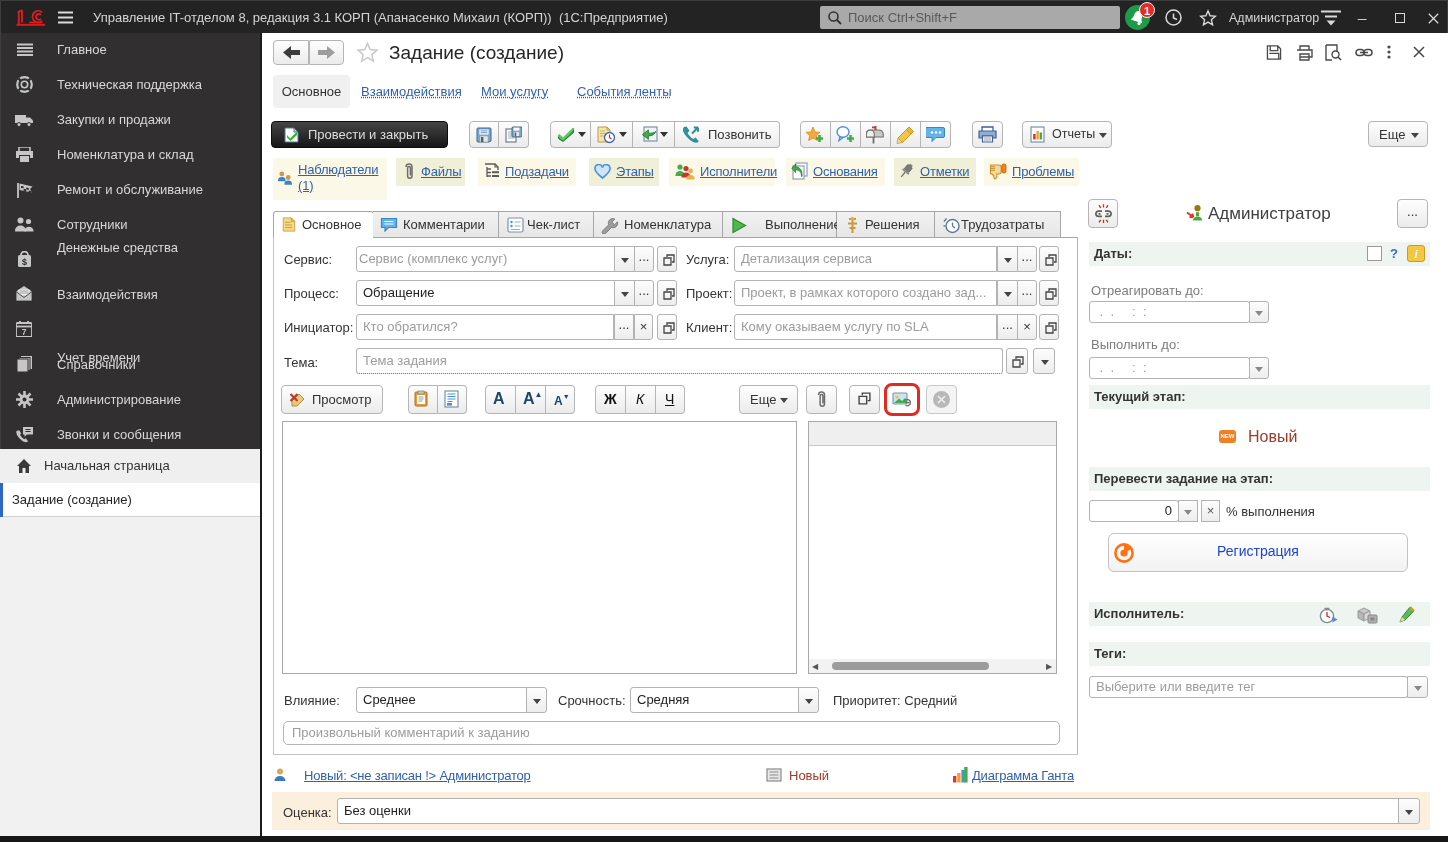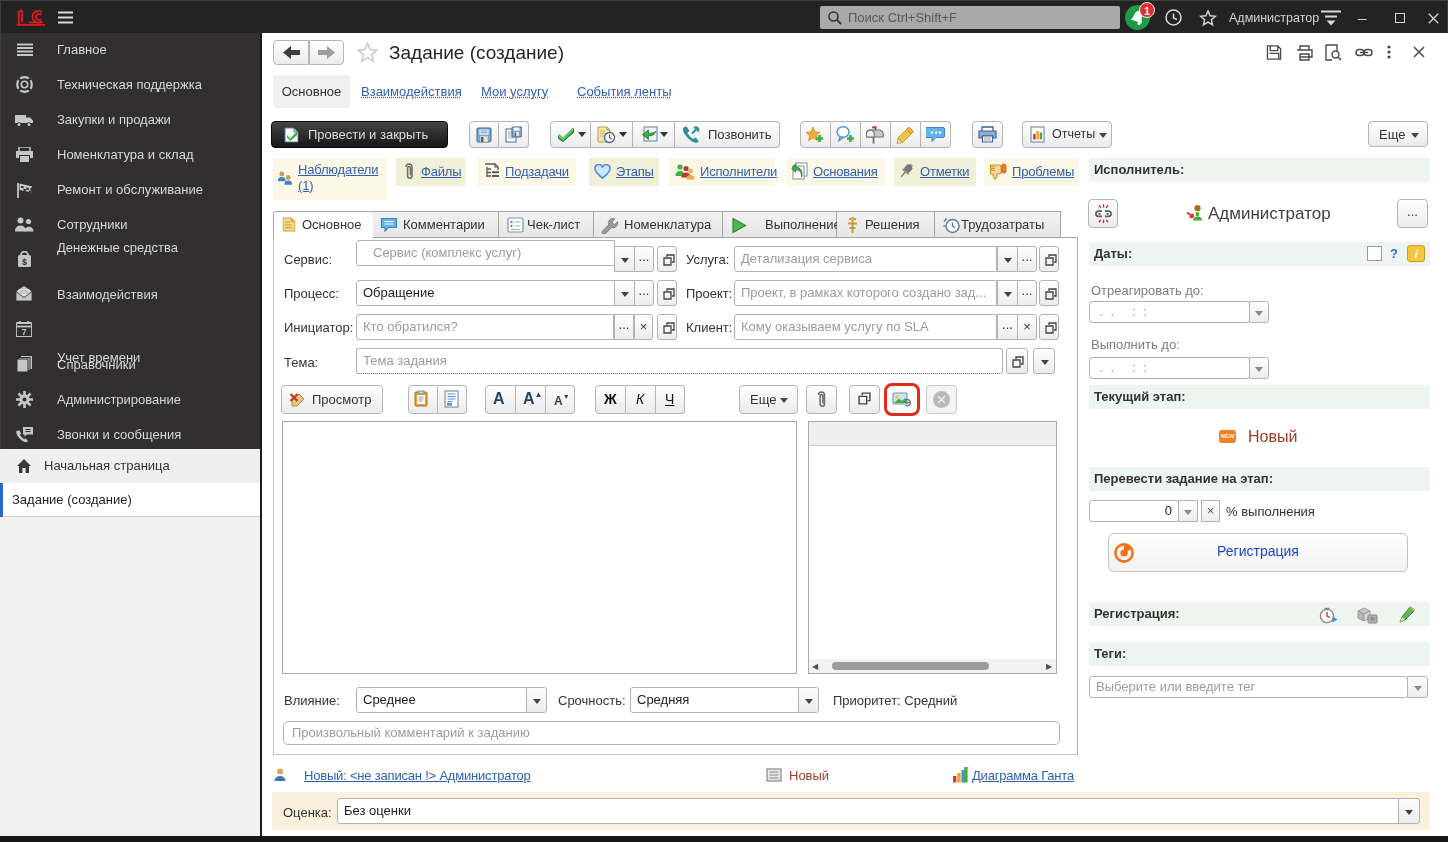--- a/index.html
+++ b/index.html
@@ -47,20 +47,21 @@
       <path d="M26 6.8 A2.9 2.9 0 1 0 26 10.8"></path>
       <path d="M1.5 16.8 H30"></path>
       <path d="M14 14.4 H27.5" stroke-width="1.6"></path>
     </g>
   </svg>
   <svg class="abs" style="left:57px;top:10px" width="15" height="13" viewBox="0 0 15 13">
       <g stroke="#dcdcdc" stroke-width="1.8">
         <path d="M0 1.5h15M0 6.5h15M0 11.5h15"></path>
       </g>
     </svg>
+  <div class="ttl">Управление IT-отделом 8, редакция 3.1 КОРП (Апанасенко Михаил (КОРП))&nbsp;&nbsp;(1С:Предприятие)</div>
   <div id="searchbox">Поиск Ctrl+Shift+F
     <svg class="abs" style="left:7px;top:4px" width="16" height="16" viewBox="0 0 16 16">
         <circle cx="6.5" cy="6.5" r="4.5" fill="none" stroke="#333" stroke-width="1.6"></circle>
         <path d="M10 10 L14 14" stroke="#333" stroke-width="1.8"></path>
       </svg>
   </div>
 
   <div class="abs" style="left:1124px;top:4px;width:25px;height:25px;border-radius:50%;background:#1d9b47;"></div>
   <svg class="abs" style="left:1129px;top:9px" width="15" height="16" viewBox="0 0 15 16">
       <path d="M7.5 1 C4.5 1 3.5 3.5 3.5 6 L3 9 L1.5 11.5 L13.5 11.5 L12 9 L11.5 6 C11.5 3.5 10.5 1 7.5 1 Z" fill="#fff" transform="rotate(18 7.5 8)"></path>
@@ -366,21 +367,21 @@
     </svg>
 <svg class="abs" style="left:943px;top:217px" width="17" height="17" viewBox="0 0 17 17">
       <circle cx="9.5" cy="9" r="6.5" fill="#fff" stroke="#5a7a9a" stroke-width="1.4"></circle>
       <path d="M9.5 5.5 v3.5 l2.5 2" fill="none" stroke="#5a7a9a" stroke-width="1.3"></path>
       <path d="M3.5 1.5 L1 4.5 M2 9 h-1.5" stroke="#5a7a9a" stroke-width="1.4"></path>
     </svg>
 </div>
 
 <div id="fields" class="abs" style="left:0;top:0;width:1448px;height:842px;pointer-events:none;">
 <div class="lbl" style="left:284px;top:252px;">Сервис:</div>
-<div class="inp" style="left:356px;top:240px;width:259px;height:26px;border-radius:3px 0 0 3px;line-height:24px;padding-left:16px;"><span class="ph">Сервис (комплекс услуг)</span></div>
+<div class="inp" style="left:356px;top:246px;width:259px;height:26px;border-radius:3px 0 0 3px;line-height:24px;padding-left:2px;"><span class="ph">Сервис (комплекс услуг)</span></div>
 <div class="ddb" style="left:614px;top:246px;width:21px;height:26px;">
       <span class="arrow-down" style="position:absolute;left:6px;top:11px;"></span>
     </div>
 <div class="ddb" style="left:634px;top:246px;width:20px;height:26px;border-radius:0 3px 3px 0;text-align:center;line-height:20px;color:#333;">...</div>
 <div class="ddb" style="left:657px;top:246px;width:20px;height:26px;border-radius:3px;">
       <svg style="position:absolute;left:5px;top:7px" width="12" height="12" viewBox="0 0 12 12">
         <path d="M4 3 V1 h7 v7 h-2 M1 4 h7 v7 h-7 z" fill="none" stroke="#444" stroke-width="1.3"></path>
       </svg>
     </div>
 
@@ -550,21 +551,20 @@
 
 <div class="abs" style="left:272px;top:792px;width:1158px;height:38px;background:#fbf0dd;"></div>
 <div class="lbl" style="left:283px;top:805px;">Оценка:</div>
 <div class="inp" style="left:337px;top:798px;width:1062px;height:26px;border-radius:3px 0 0 3px;line-height:24px;padding-left:6px;color:#222;">Без оценки</div>
 <div class="ddb" style="left:1398px;top:798px;width:22px;height:26px;border-radius:0 3px 3px 0;">
       <span class="arrow-down" style="position:absolute;left:6px;top:11px;"></span>
     </div>
 </div>
 
 <div id="rightpanel" class="abs" style="left:0;top:0;width:1448px;height:842px;pointer-events:none;">
-<div class="hdrgreen" style="top:158px;">Исполнитель:</div>
 <div class="btn" style="left:1088px;top:199px;width:30px;height:29px;"></div>
 <svg class="abs" style="left:1094px;top:203px" width="19" height="21" viewBox="0 0 19 21">
       <g fill="none" stroke="#5f5f5f" stroke-width="1.7">
         <path d="M8 8.2 h-3.5 a2.6 2.6 0 0 0 -2.6 2.6 a2.6 2.6 0 0 0 2.6 2.6 h3.5 M6.5 10.8 h-2"></path>
         <path d="M11 8.2 h3.5 a2.6 2.6 0 0 1 2.6 2.6 a2.6 2.6 0 0 1 -2.6 2.6 h-3.5 M12.5 10.8 h2"></path>
       </g>
       <g stroke="#c03028" stroke-width="1.3">
         <path d="M9.5 1.2 v3.2 M5 2.2 l1.7 2.6 M14 2.2 l-1.7 2.6 M9.5 20 v-3.2 M5 19.4 l1.7 -2.6 M14 19.4 l-1.7 -2.6"></path>
       </g>
     </svg>
@@ -601,21 +601,21 @@
 <div class="ddb" style="left:1201px;top:500px;width:19px;height:22px;text-align:center;line-height:19px;color:#555;">×</div>
 <div class="lbl" style="left:1226px;top:504px;">% выполнения</div>
 <div class="abs" style="left:1108px;top:533px;width:300px;height:39px;border:1px solid #c3c3c3;border-radius:6px;background:linear-gradient(#ffffff,#f2f2f2);"></div>
 <svg class="abs" style="left:1114px;top:543px" width="20" height="20" viewBox="0 0 20 20">
       <circle cx="10" cy="10" r="8.6" fill="none" stroke="#ff7014" stroke-width="2.6"></circle>
       <path d="M10 10 L17.5 6 A8.6 8.6 0 0 0 10 1.4 Z" fill="#ff7014"></path>
       <circle cx="10" cy="10" r="3.6" fill="#ff7014"></circle>
     </svg>
 <div class="abs" style="left:1108px;top:543px;width:300px;text-align:center;color:#1947cd;font-size:14px;">Регистрация</div>
 
-<div class="hdrgreen" style="top:602px;">Регистрация:</div>
+<div class="hdrgreen" style="top:602px;">Исполнитель:</div>
 <svg class="abs" style="left:1318px;top:606px" width="21" height="18" viewBox="0 0 21 18">
       <circle cx="9" cy="10" r="6.6" fill="#fff" stroke="#8a8a8a" stroke-width="1.4"></circle>
       <path d="M9 6 v4 l3 1.5" fill="none" stroke="#c03028" stroke-width="1.3"></path>
       <path d="M6.5 2.5 h5 M9 2.5 v2" stroke="#8a8a8a" stroke-width="1.6"></path>
       <path d="M14.5 10.5 l5 3 l-5 3 z" fill="#4a90d9"></path>
     </svg>
 <svg class="abs" style="left:1356px;top:606px" width="22" height="18" viewBox="0 0 22 18">
       <path d="M2 5 L8 2 L14 5 L8 8 Z" fill="#c8c8c8" stroke="#9a9a9a"></path>
       <path d="M2 5 V12 L8 15 V8 Z" fill="#b8b8b8" stroke="#9a9a9a"></path>
       <path d="M14 5 V12 L8 15 V8 Z" fill="#d8d8d8" stroke="#9a9a9a"></path>

